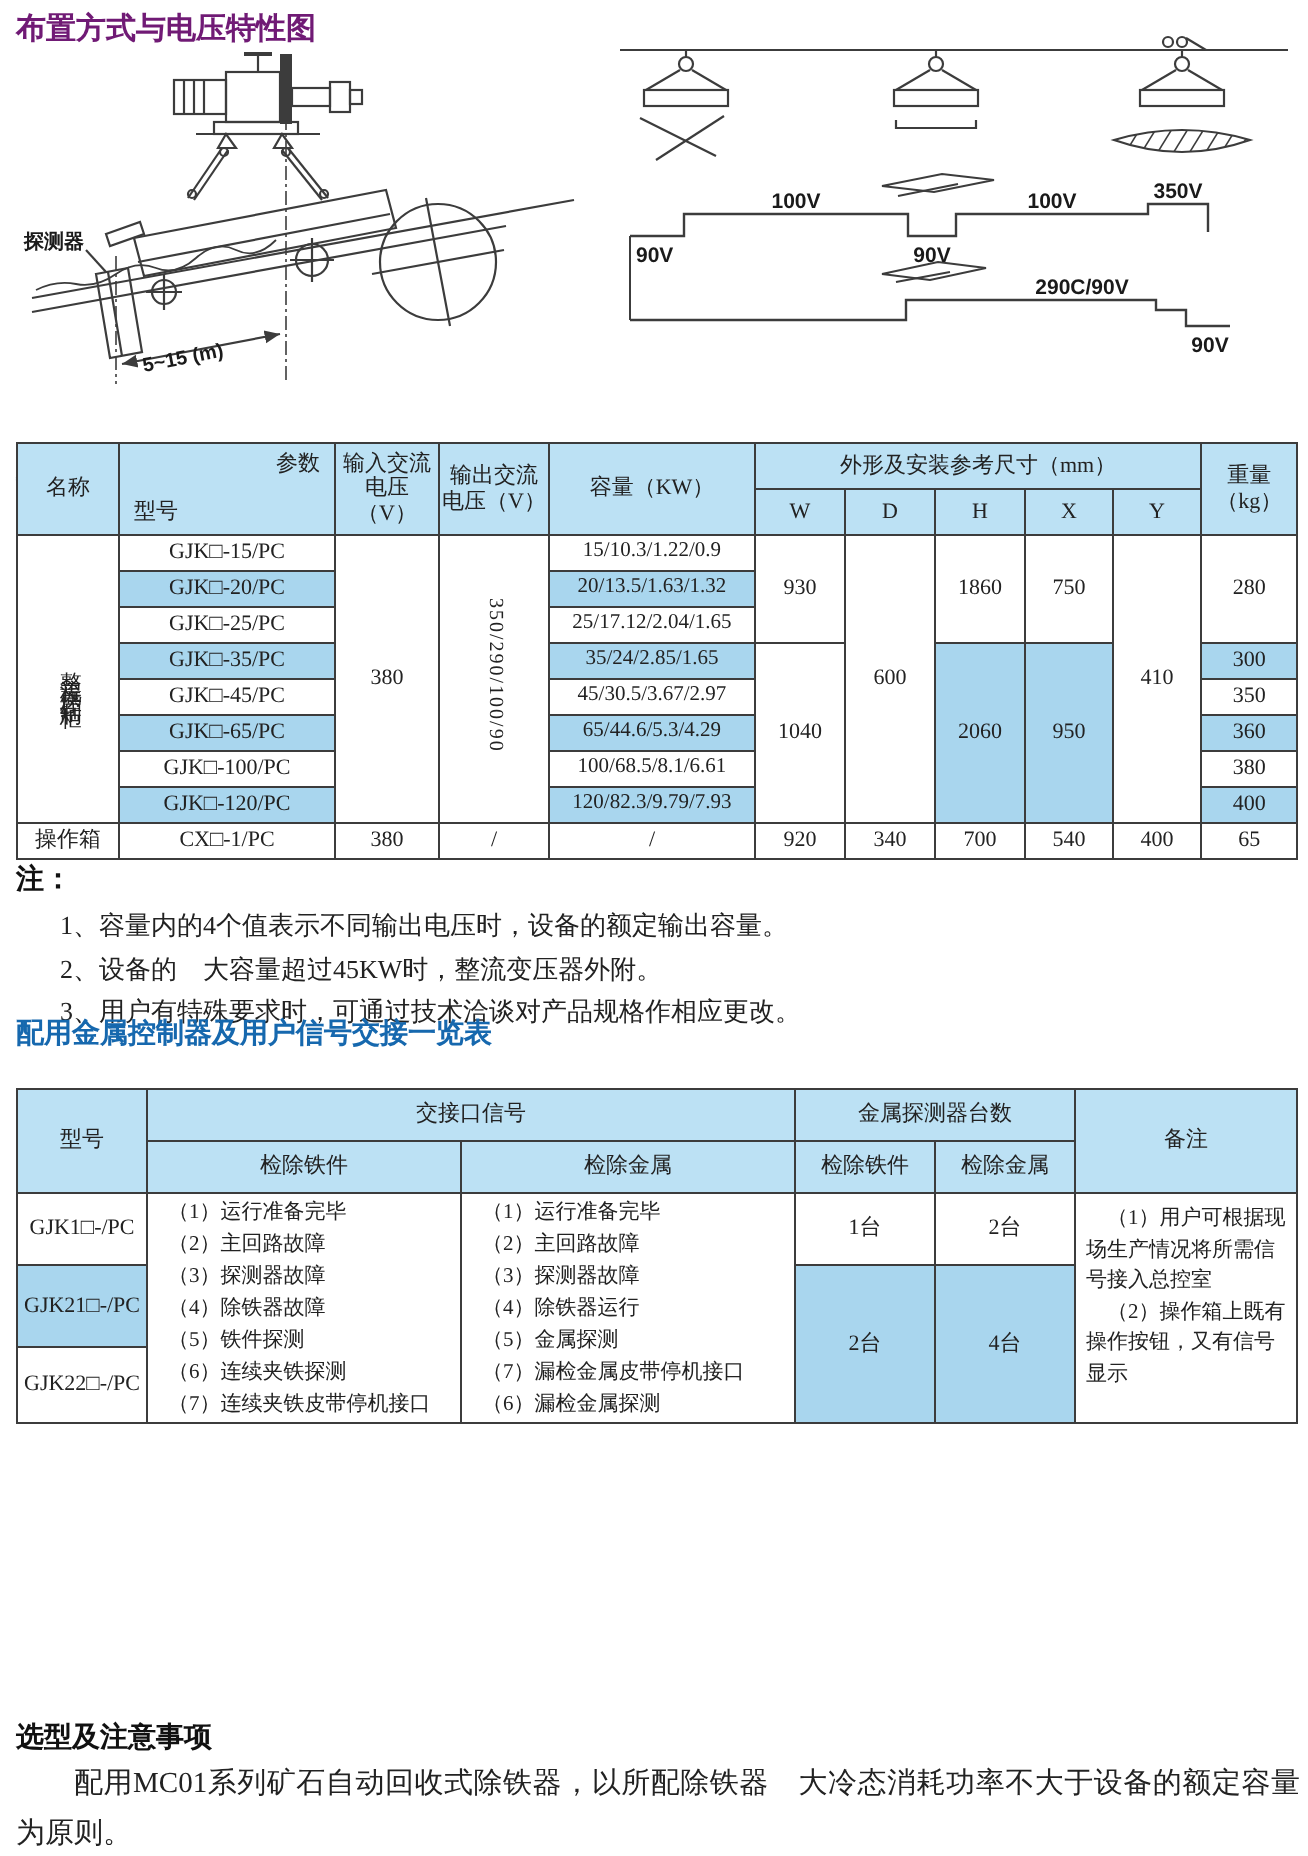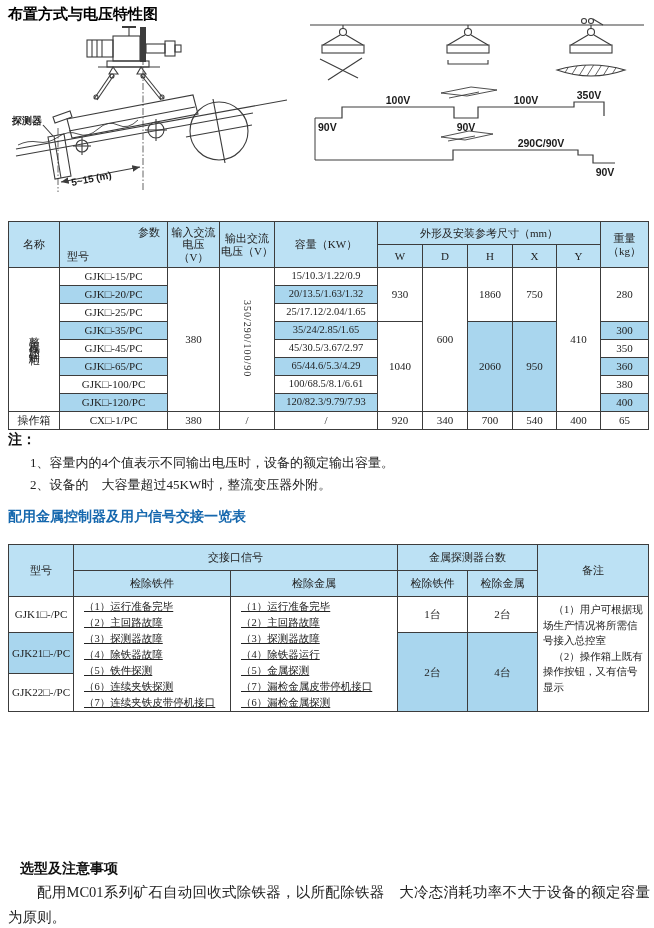--- a/index.html
+++ b/index.html
@@ -6,41 +6,41 @@
     --header-blue:#BCE1F4;
     --stripe-blue:#A9D6EE;
     --accent-blue:#1668AE;
     --line:#3C3C3C;
   }
   html,body{margin:0;padding:0;background:#fff;}
   #doc{position:relative;width:654px;height:928px;background:#fff;overflow:hidden;
        font-family:"Liberation Serif","DejaVu Serif",serif;color:#222;}
   .abs{position:absolute;}
   .main-title{font-family:"Liberation Sans","DejaVu Sans",sans-serif;font-weight:bold;
-       font-size:15px;color:#000000;}
+       font-size:15px;color:#701a75;}
   .sec-blue{font-family:"Liberation Sans","DejaVu Sans",sans-serif;font-weight:bold;
        font-size:14px;color:var(--accent-blue);}
   .block-title{font-family:"Liberation Sans","DejaVu Sans",sans-serif;font-weight:bold;
        font-size:14px;color:#111;margin:0 0 3px 0;}
   table{border-collapse:collapse;table-layout:fixed;width:640px;}
   td{border:1px solid var(--line);text-align:center;vertical-align:middle;
      padding:0;font-size:11px;line-height:1.15;color:#222;overflow:hidden;}
   .hdr td,.hb{background:var(--header-blue);}
   .rb{background:var(--stripe-blue);}
   .l{display:block;}
   .diag{position:relative;background-color:var(--header-blue);
     background-image:linear-gradient(to bottom right,transparent calc(50% - 0.6px),
       var(--line) calc(50% - 0.6px),var(--line) calc(50% + 0.6px),transparent calc(50% + 0.6px));}
   .diag .d-tr{position:absolute;top:4px;right:7px;font-size:11px;}
   .diag .d-bl{position:absolute;bottom:4px;left:7px;font-size:11px;}
   td.vert span{writing-mode:vertical-rl;text-orientation:upright;display:inline-block;
        letter-spacing:3px;font-size:11px;}
   td.voutv span{writing-mode:vertical-rl;display:inline-block;font-size:10px;letter-spacing:1px;}
   td.capc{font-size:10.5px;margin-top:24px;}
-  td.sig{text-align:left;vertical-align:top;padding:2px 0 0 10px;text-decoration:underline;}
+  td.sig{text-align:left;vertical-align:top;padding:2px 0 0 10px;}
   td.sig div{height:16px;line-height:16px;font-size:10.5px;white-space:nowrap;}
   td.remark{text-align:left;vertical-align:top;padding:5px 5px 0 5px;}
   td.remark p{margin:0;font-size:10.5px;line-height:15.5px;text-indent:1em;}
   .note-line{font-size:13px;line-height:21.5px;padding-left:22px;}
   .para{margin:0;font-size:14.5px;line-height:25px;text-indent:2em;text-align:justify;}
   .svg-lbl{font-family:"Liberation Sans","DejaVu Sans",sans-serif;font-weight:bold;
        font-size:10.5px;fill:#1a1a1a;}
   .svg-lbl-sm{font-family:"Liberation Sans","DejaVu Sans",sans-serif;font-weight:bold;
        font-size:10px;fill:#1a1a1a;}
 </style>
@@ -274,20 +274,21 @@
       <td>400</td>
       <td>65</td>
     </tr>
   </tbody>
     </table>
 
   <div class="abs" style="left:8px;top:431px;width:642px;">
     <div class="block-title">注：</div>
     <div class="note-line">1、容量内的4个值表示不同输出电压时，设备的额定输出容量。</div>
     <div class="note-line">2、设备的　大容量超过45KW时，整流变压器外附。</div>
+    <div class="note-line">3、用户有特殊要求时，可通过技术洽谈对产品规格作相应更改。</div>
   </div>
 
   <div class="abs sec-blue" style="left:8px;top:508px;">配用金属控制器及用户信号交接一览表</div>
 
   <table class="abs" style="left:8px;top:544px;">
     <colgroup>
       <col style="width:65px">
         <col style="width:157px">
         <col style="width:167px">
       <col style="width:70px">
@@ -339,16 +340,16 @@
       <td rowspan="2" class="rb">2台</td>
       <td rowspan="2" class="rb">4台</td>
     </tr>
     <tr style="height:38px">
       <td>GJK22□-/PC</td>
     </tr>
   </tbody>
     </table>
 
 
-  <div class="abs block-title" style="left:8px;top:860px;margin-left:12px;">选型及注意事项</div>
+  <div class="abs block-title" style="left:8px;top:860px;">选型及注意事项</div>
   <p class="abs para" style="left:8px;top:880px;width:642px;">配用MC01系列矿石自动回收式除铁器，以所配除铁器　大冷态消耗功率不大于设备的额定容量为原则。</p>
 
 </div>
 
 </body></html>

